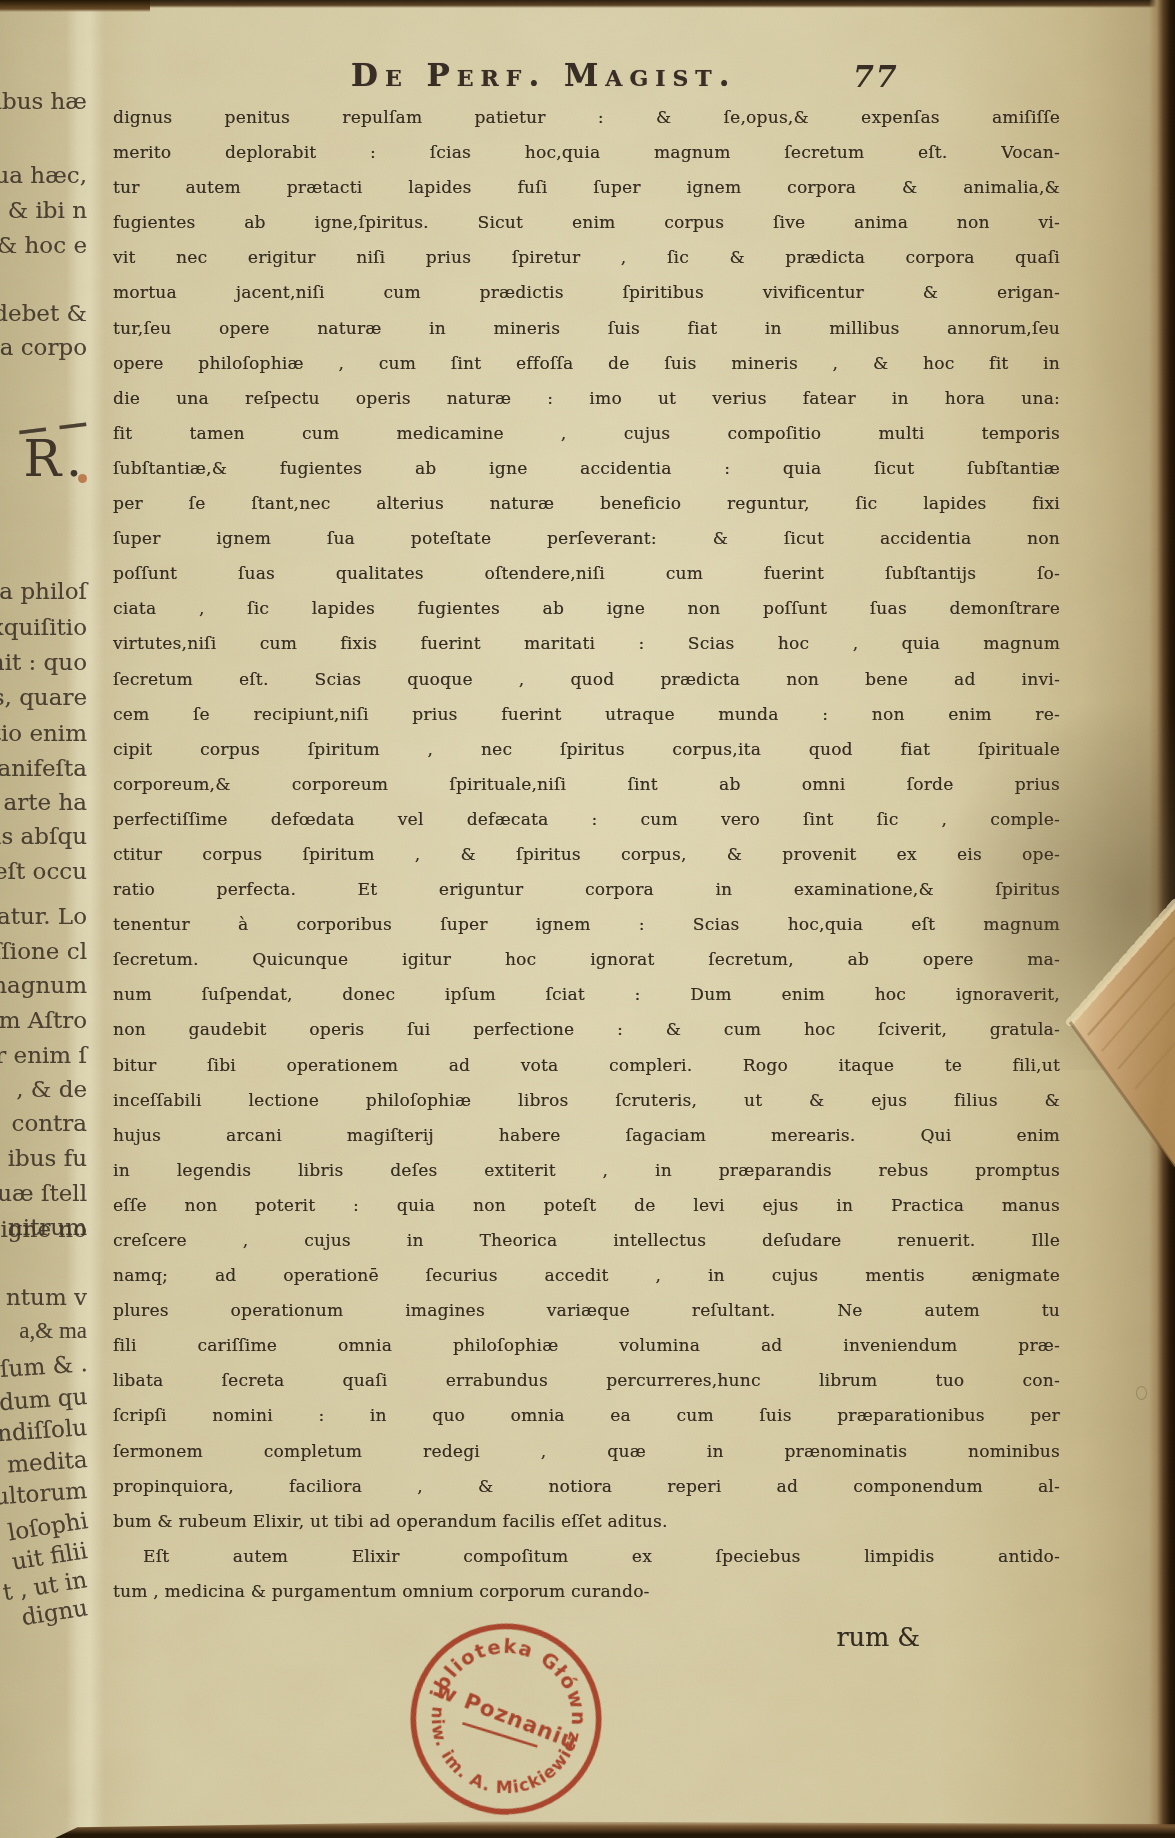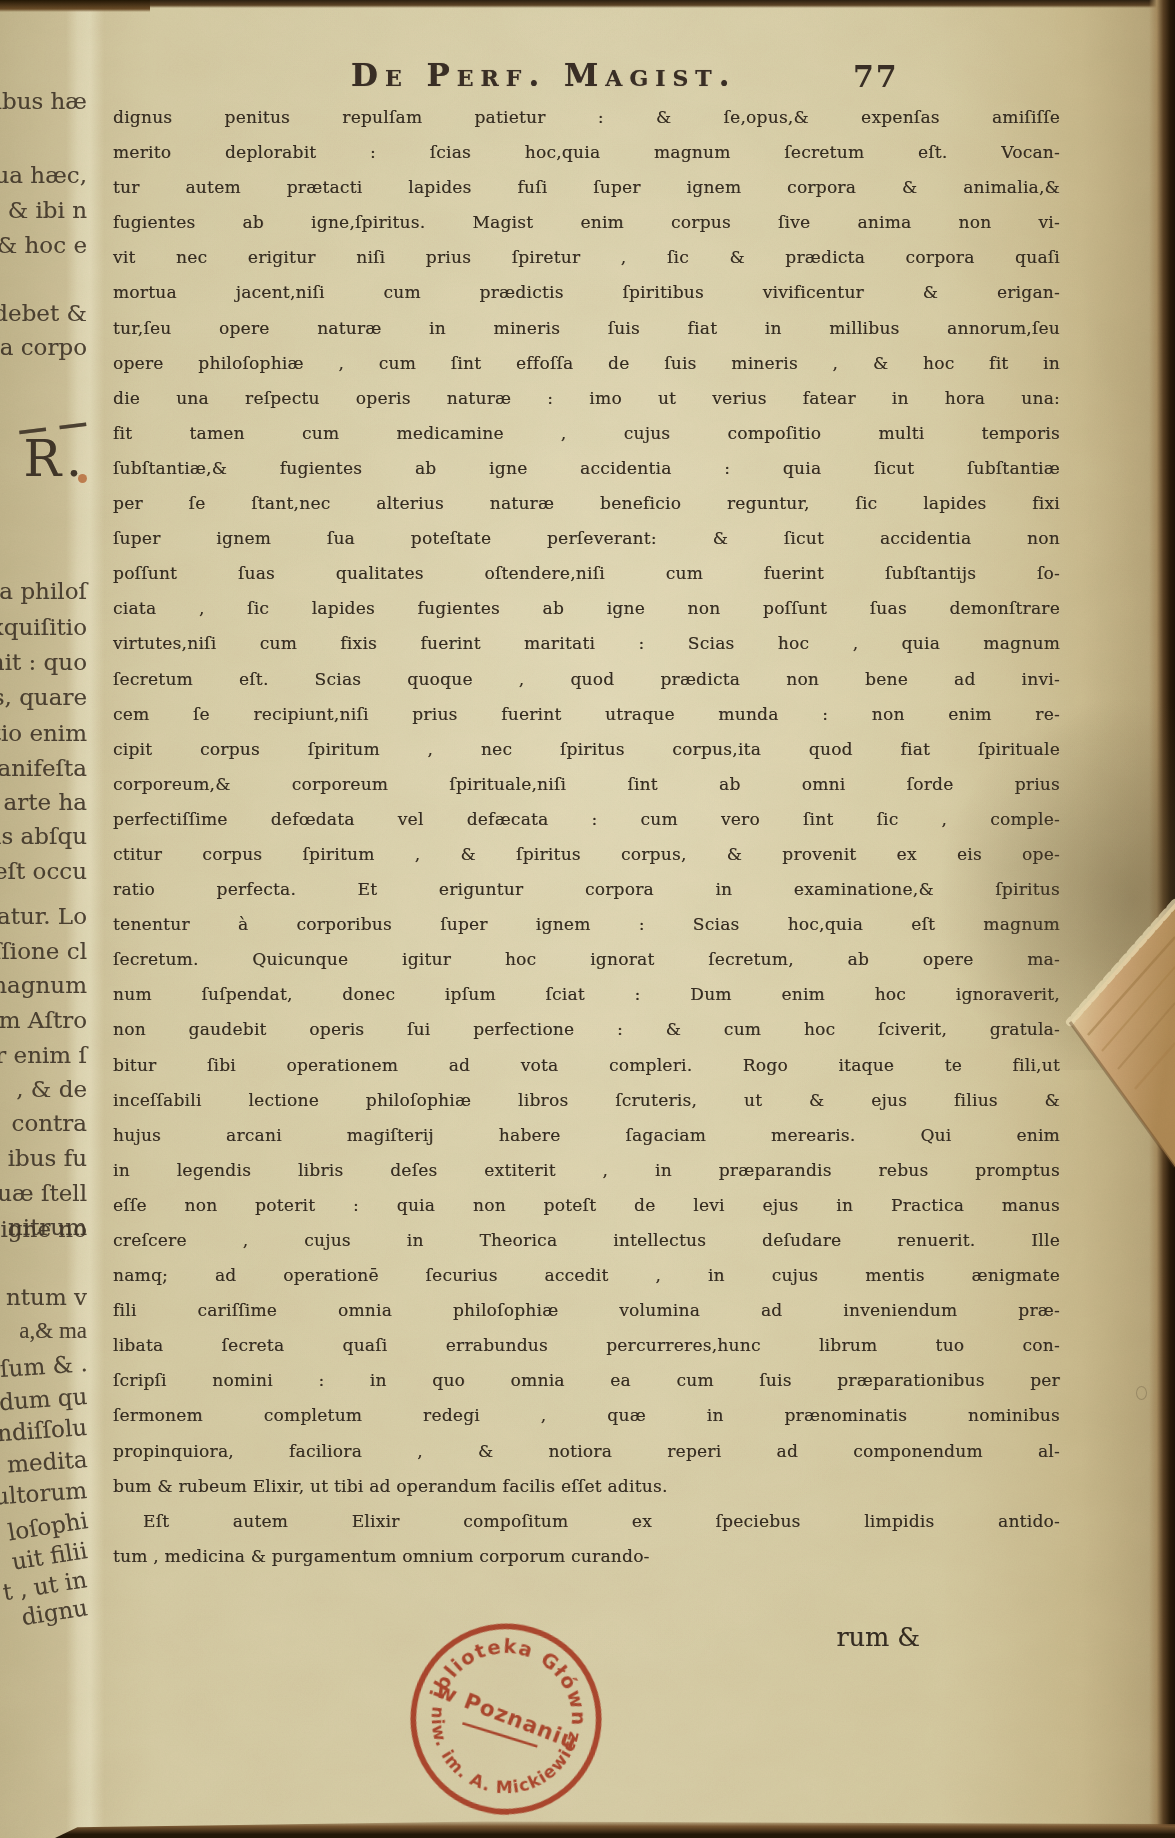--- a/index.html
+++ b/index.html
@@ -11,21 +11,21 @@
       radial-gradient(ellipse at 52% 38%, rgba(255,250,226,.30), rgba(255,250,226,0) 62%),
       linear-gradient(90deg, #c3b78e 0, #ccc098 5%, #d7cda6 13%, #d9cfa9 55%, #d6cba2 80%, #cabb8e 92%, #b5a378 99%),
       #d5cba3;
   }
   
   .header{position:absolute; left:126px; top:57px; width:947px; height:50px; color:#38302a;}
   .header .title{
     position:absolute; left:225px; top:0; font-variant:small-caps; font-size:31px;
     letter-spacing:7px; font-weight:bold; color:#3a2f26; text-shadow:0 0 .7px rgba(58,47,38,.6);
   }
-  .header .pagenum{position:absolute; left:727px; top:2px; font-size:30px; font-weight:bold; color:#3a2f26; letter-spacing:2px;}
+  .header .pagenum{position:absolute; left:727px; top:2px; font-size:30px; font-weight:bold; color:#3a2f26; letter-spacing:2px;font-style:italic;}
   
   .body{position:absolute; left:113px; top:100px; width:947px;}
   .bline{
     height:35.1px; line-height:35.1px; font-size:17px; color:#362d22;
     text-align:justify; text-align-last:justify; letter-spacing:.25px;
     text-shadow:.3px .3px .4px rgba(54,45,34,.45); white-space:normal;
   }
   .bline.left{text-align-last:left;}
   .bline.indent{padding-left:30px; box-sizing:border-box;}
   .catchword{
@@ -212,21 +212,21 @@
   <div class="bline">
         <span>dignus penitus repulſam patietur : &amp; ſe,opus,&amp; expenſas amiſiſſe</span>
       </div>
       <div class="bline">
         <span>merito deplorabit : ſcias hoc,quia magnum ſecretum eſt.  Vocan-</span>
       </div>
       <div class="bline">
         <span>tur autem prætacti lapides fuſi ſuper ignem corpora &amp; animalia,&amp;</span>
       </div>
       <div class="bline">
-        <span>fugientes ab igne,ſpiritus.  Magist enim corpus ſive anima non vi-</span>
+        <span>fugientes ab igne,ſpiritus.  Sicut enim corpus ſive anima non vi-</span>
       </div>
       <div class="bline">
         <span>vit nec erigitur niſi prius ſpiretur , ſic &amp; prædicta corpora quaſi</span>
       </div>
       <div class="bline">
         <span>mortua jacent,niſi cum prædictis ſpiritibus vivificentur &amp; erigan-</span>
       </div>
       <div class="bline">
         <span>tur,ſeu opere naturæ in mineris ſuis fiat in millibus annorum,ſeu</span>
       </div>
@@ -303,20 +303,23 @@
         <span>in legendis libris deſes extiterit , in præparandis rebus promptus</span>
       </div>
       <div class="bline">
         <span>eſſe non poterit : quia non poteſt de levi ejus in Practica manus</span>
       </div>
       <div class="bline">
         <span>creſcere , cujus in Theorica intellectus deſudare renuerit.   Ille</span>
       </div>
       <div class="bline">
         <span>namq; ad operationē ſecurius accedit , in cujus mentis ænigmate</span>
+      </div>
+      <div class="bline">
+        <span>plures operationum imagines variæque reſultant.   Ne autem tu</span>
       </div>
       <div class="bline">
         <span>fili cariſſime omnia philoſophiæ volumina ad inveniendum præ-</span>
       </div>
       <div class="bline">
         <span>libata ſecreta quaſi errabundus percurreres,hunc librum tuo con-</span>
       </div>
       <div class="bline">
         <span>ſcripſi nomini : in quo omnia ea cum ſuis præparationibus per</span>
       </div>

